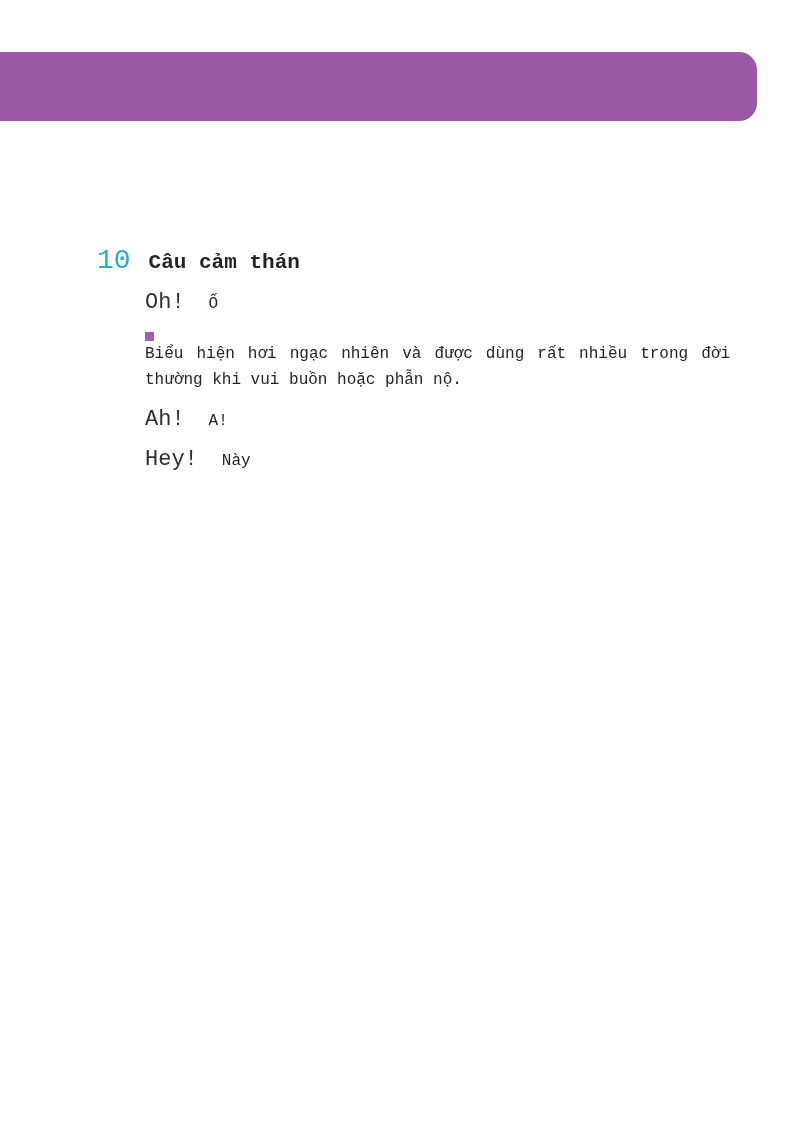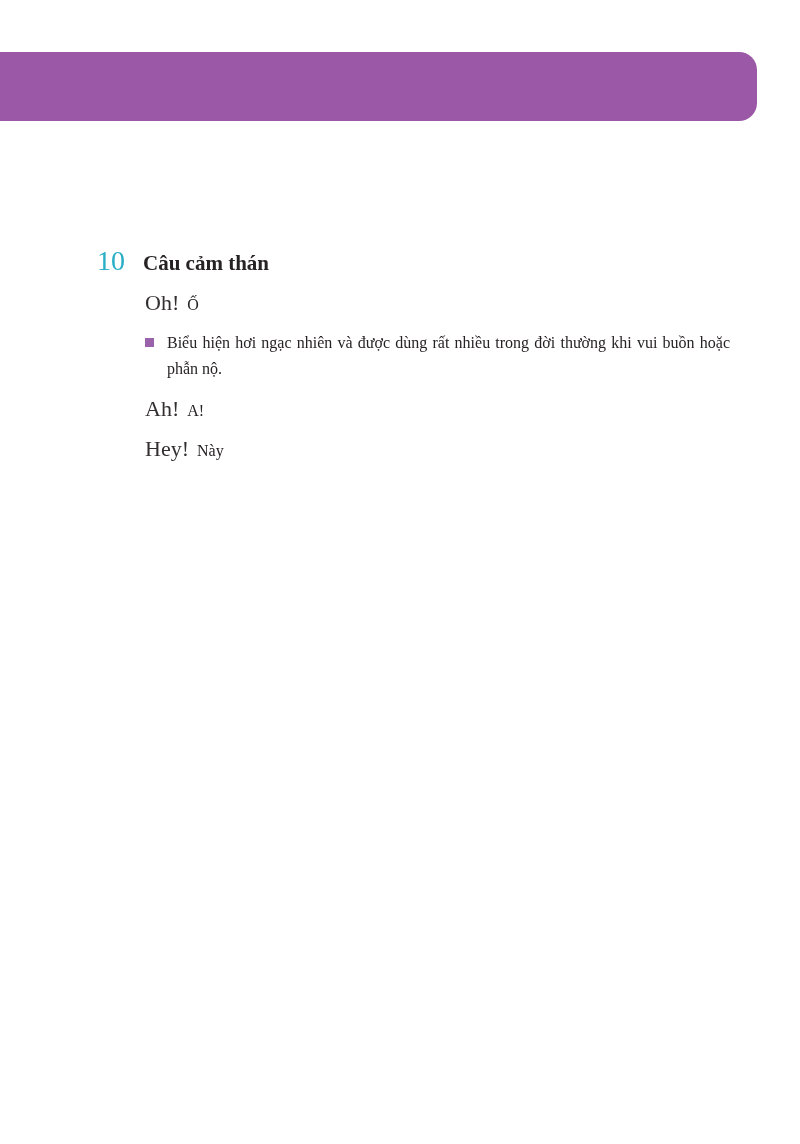--- a/index.html
+++ b/index.html
@@ -2,21 +2,21 @@
 <html><head>
 <meta charset="utf-8">
 <style>
   html, body { margin: 0; padding: 0; background: #ffffff; }
   .page {
     position: relative;
     width: 800px;
     height: 816px;
     background: #ffffff;
     overflow: hidden;
-    font-family: Liberation Serif, serif;
+    font-family: Liberation Mono, monospace;
   }
   .header-bar {
     position: absolute;
     left: 0;
     top: 52px;
     width: 757px;
     height: 69px;
     border-radius: 0 18px 18px 0;
   }
   .content {
@@ -43,33 +43,34 @@
   }
   .entries { margin-left: 48px; }
   .entry { margin-top: 10px; }
   .entry.mt-b { margin-top: 12px; }
   .entry.mt-c { margin-top: 8px; }
   .entry.mt-d { }
   .entry.mt-e { margin-top: 14px; }
   .phrase-row {
     display: flex;
     align-items: baseline;
-    gap: 8px;
+    gap: 24px;
   }
   .phrase {
     font-size: 22px;
     line-height: 30px;
     color: #332f31;
   }
   .translation {
     font-size: 16px;
   }
   .note-row {
     display: flex;
-    margin-top: 12px;
+    margin-top: 6px;
+    flex-direction: column;
   }
   .bullet-square {
     flex: 0 0 auto;
     width: 9px;
     height: 9px;
     margin-top: 8px;
     margin-right: 13px;
   }
   .note-text {
     flex: 1 1 auto;

